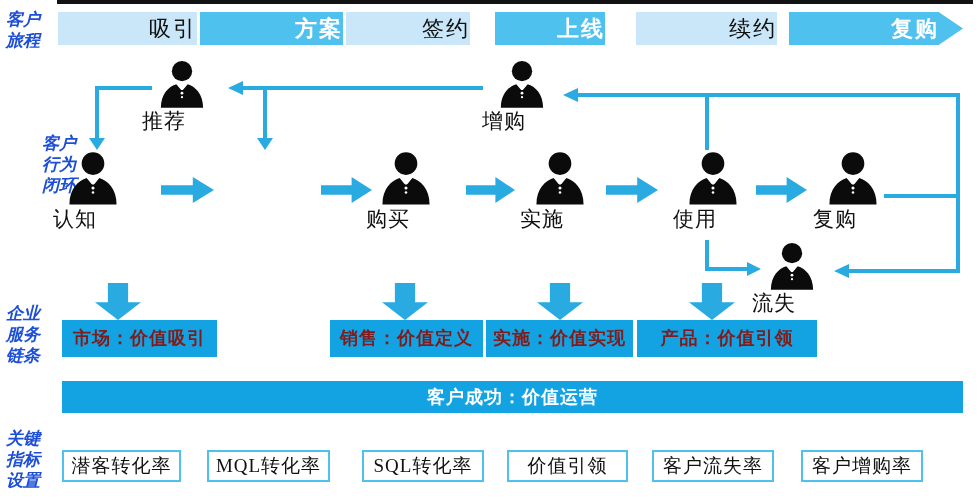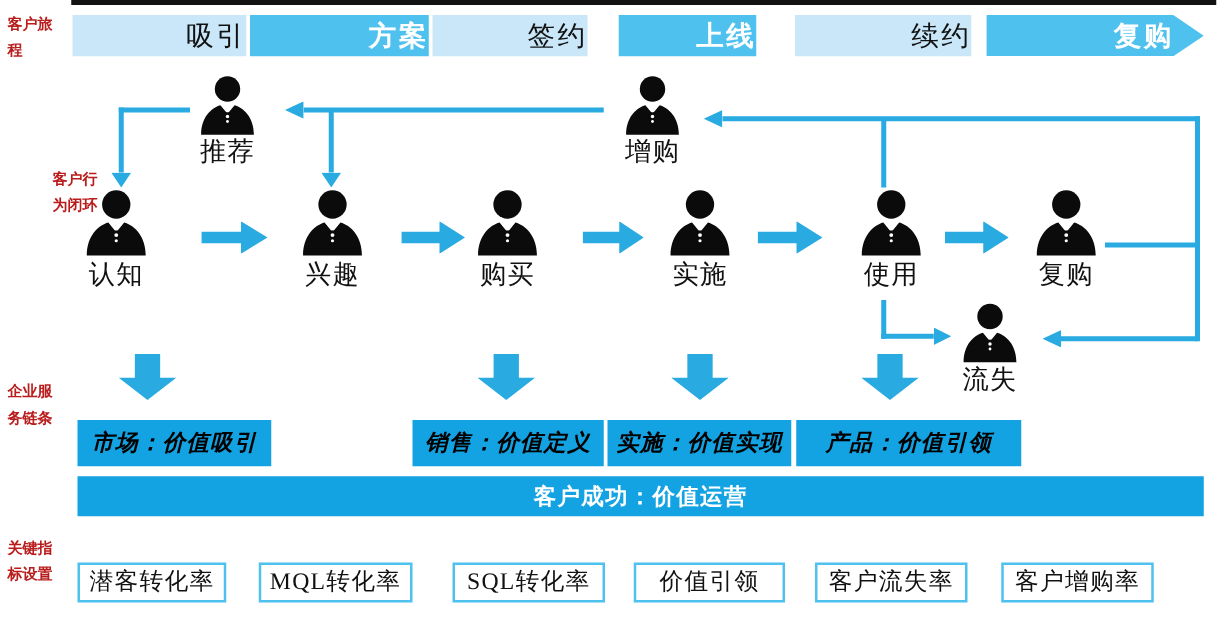--- a/index.html
+++ b/index.html
@@ -4,39 +4,40 @@
 <style>
   html,body{margin:0;padding:0;background:#fff;}
   #canvas{
     position:relative;width:979px;height:500px;background:#fff;overflow:hidden;
     font-family:"Liberation Serif", serif;color:#111;
   }
   
   .sec-label{
     position:absolute;left:6px;width:42px;
     font-family:"Liberation Serif", serif;font-weight:bold;
-    font-size:12px;line-height:21px;color:#b91c1c;text-align:left;
+    font-size:17px;line-height:21px;color:#1d4ed8;text-align:left;
     word-break:break-all;
+    font-style:italic;
   }
   
   .topbar{position:absolute;left:57px;top:0;width:916px;height:4px;background:#121212;}
   
   .stage{
     position:absolute;top:12px;height:33px;line-height:33px;
     text-align:right;font-size:22px;letter-spacing:2px;
   }
   .stage.light{background:#C9E7F8;color:#111;}
   .stage.medium{background:#4FC1EE;color:#fff;font-weight:bold;}
   .stage.arrowcap{
     background:#4FC1EE;color:#fff;font-weight:bold;
     clip-path:polygon(0 0,86% 0,100% 50%,86% 100%,0 100%);
     padding-right:24px;box-sizing:border-box;
   }
   
-  .node{position:absolute;width:80px;text-align:center;}
+  .node{position:absolute;width:80px;text-align:left;}
   .node .nlabel{
     display:block;font-size:21px;line-height:23px;color:#111;letter-spacing:1px;
     margin-top:0px;
   }
   .node svg{display:block;margin:0 auto;}
   
   .fat-h{
     position:absolute;top:177px;height:26px;background:#29ABE2;
     clip-path:polygon(0 32%,60% 32%,60% 0,100% 50%,60% 100%,60% 68%,0 68%);
   }
@@ -46,23 +47,23 @@
     clip-path:polygon(28% 0,72% 0,72% 52%,100% 52%,50% 100%,0 52%,28% 52%);
   }
   
   .line{position:absolute;background:#29ABE2;}
   .ah{position:absolute;background:#29ABE2;}
   .ah.down{clip-path:polygon(0 0,100% 0,50% 100%);}
   .ah.left{clip-path:polygon(100% 0,0 50%,100% 100%);}
   .ah.right{clip-path:polygon(0 0,100% 50%,0 100%);}
   
   .svc-box{
-    position:absolute;top:336px;height:37px;line-height:37px;background:#14A3E2;
-    color:#000000;text-align:center;font-size:18px;font-weight:bold;
-    font-family:"Liberation Sans", sans-serif;letter-spacing:1px;font-style:italic;
+    position:absolute;top:320px;height:37px;line-height:37px;background:#14A3E2;
+    color:#7f1d1d;text-align:center;font-size:18px;font-weight:bold;
+    font-family:"Liberation Sans", sans-serif;letter-spacing:1px;
   }
   .svc-bar{
     position:absolute;left:62px;top:381px;width:901px;height:32px;line-height:32px;
     background:#14A3E2;color:#fff;text-align:center;font-size:18px;font-weight:bold;
     font-family:"Liberation Sans", sans-serif;letter-spacing:1px;
   }
   
   .metric{
     position:absolute;top:450px;height:28px;line-height:28px;background:#fff;
     border:2px solid #4FC1EE;text-align:center;font-size:19px;color:#111;
@@ -133,31 +134,20 @@
     <svg viewBox="0 0 64 60" width="58" height="58">
       <circle cx="32" cy="13" r="12.5" fill="#0b0b0b"></circle>
       <path d="M6 58 C6 41 16 31.5 25 29 L32 37.5 L39 29 C48 31.5 58 41 58 58 Z" fill="#0b0b0b"></path>
       <path d="M25.5 28.6 L32 36.5 L38.5 28.6 L34 26 L30 26 Z" fill="#fff"></path>
       <path d="M29.6 36 L34.4 36 L33.4 48 L30.6 48 Z" fill="#0b0b0b"></path>
       <circle cx="32" cy="40" r="1.7" fill="#fff"></circle>
         <circle cx="32" cy="45" r="1.4" fill="#fff"></circle>
     </svg>
     <span class="nlabel">认知</span>
   </div>
-  <div class="node" style="left:226px;top:150px;">
-    <svg viewBox="0 0 64 60" width="58" height="58">
-      <circle cx="32" cy="13" r="12.5" fill="#0b0b0b"></circle>
-      <path d="M6 58 C6 41 16 31.5 25 29 L32 37.5 L39 29 C48 31.5 58 41 58 58 Z" fill="#0b0b0b"></path>
-      <path d="M25.5 28.6 L32 36.5 L38.5 28.6 L34 26 L30 26 Z" fill="#fff"></path>
-      <path d="M29.6 36 L34.4 36 L33.4 48 L30.6 48 Z" fill="#0b0b0b"></path>
-      <circle cx="32" cy="40" r="1.7" fill="#fff"></circle>
-        <circle cx="32" cy="45" r="1.4" fill="#fff"></circle>
-    </svg>
-    <span class="nlabel">兴趣</span>
-  </div>
   <div class="node" style="left:366px;top:150px;">
     <svg viewBox="0 0 64 60" width="58" height="58">
       <circle cx="32" cy="13" r="12.5" fill="#0b0b0b"></circle>
       <path d="M6 58 C6 41 16 31.5 25 29 L32 37.5 L39 29 C48 31.5 58 41 58 58 Z" fill="#0b0b0b"></path>
       <path d="M25.5 28.6 L32 36.5 L38.5 28.6 L34 26 L30 26 Z" fill="#fff"></path>
       <path d="M29.6 36 L34.4 36 L33.4 48 L30.6 48 Z" fill="#0b0b0b"></path>
       <circle cx="32" cy="40" r="1.7" fill="#fff"></circle>
         <circle cx="32" cy="45" r="1.4" fill="#fff"></circle>
     </svg>
     <span class="nlabel">购买</span>

